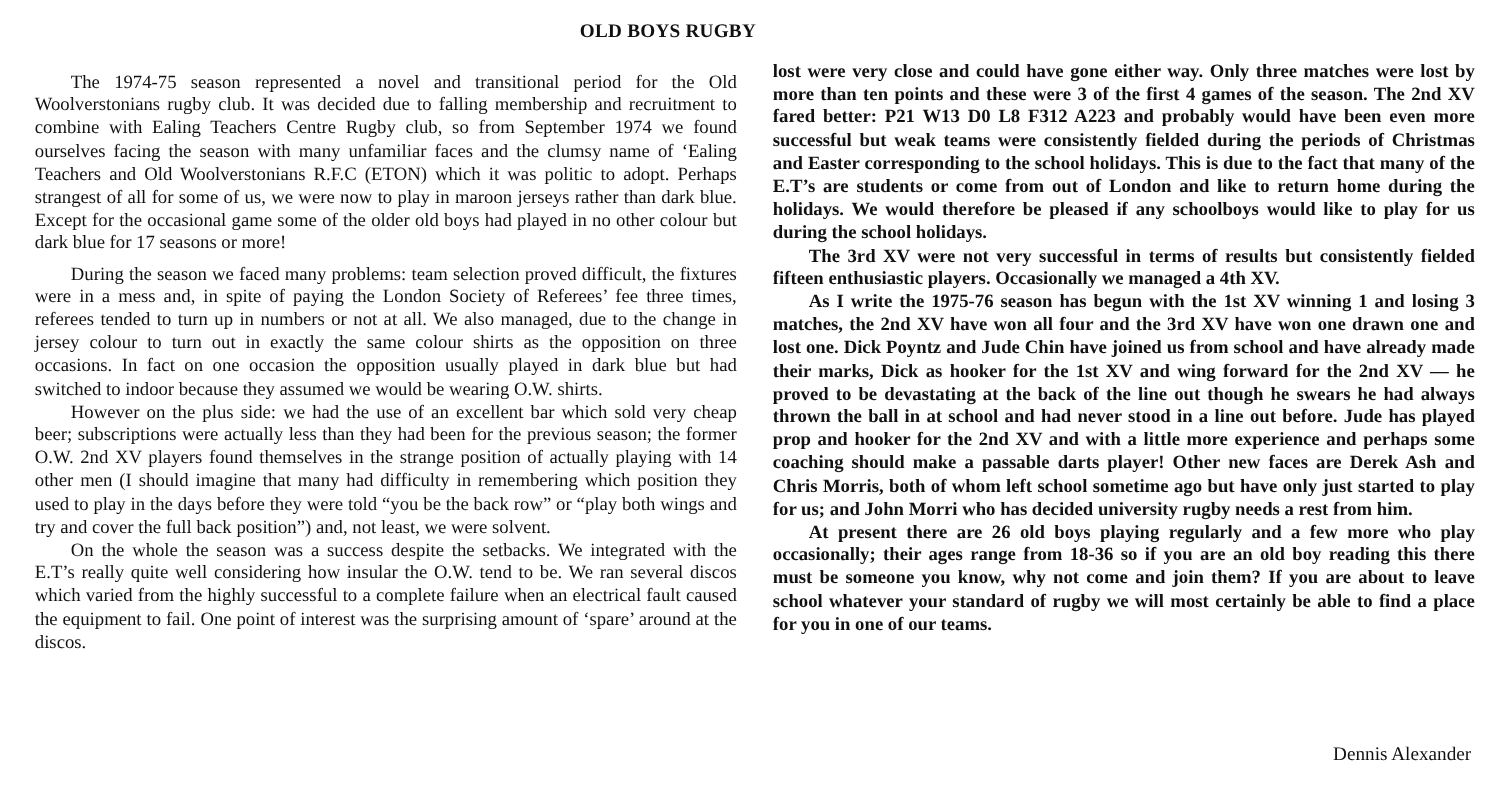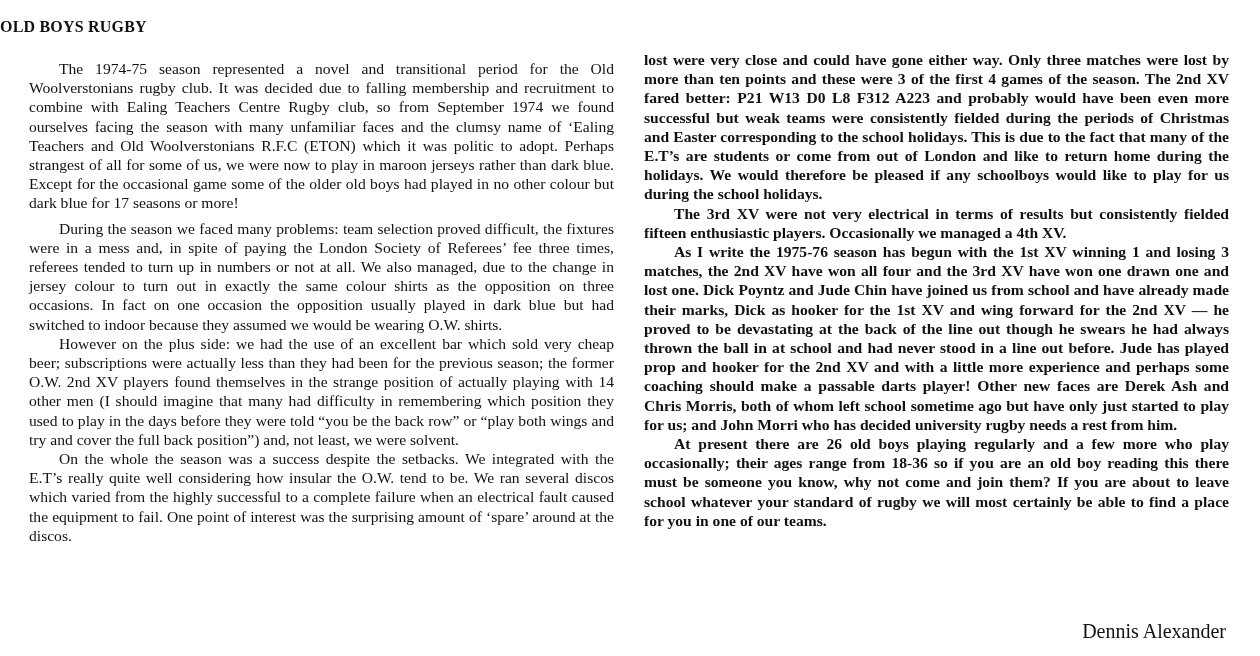--- a/index.html
+++ b/index.html
@@ -3,50 +3,50 @@
   <meta charset="utf-8">
   <style>
     html, body { margin: 0; padding: 0; background: #ffffff; }
     body {
       width: 1260px; height: 656px; overflow: hidden; position: relative;
       font-family: "Liberation Serif", "DejaVu Serif", serif;
       color: #111111;
     }
     .title {
       position: absolute; left: 0; top: 18px; width: 630px;
-      text-align: left; font-weight: bold; font-size: 16px;
+      text-align: right; font-weight: bold; font-size: 16px;
       letter-spacing: 0.2px;
     }
     .col {
       position: absolute; width: 585px; font-size: 15.6px; line-height: 19.2px;
       text-align: justify;
     }
     .col-left { left: 29px; top: 59px; }
     .col-right { left: 644px; top: 50px; font-weight: bold; }
     .col p { margin: 0; text-indent: 30px; }
     .col p.cont { text-indent: 0; }
     .col p.gap-after { margin-bottom: 6px; }
     .sig {
       position: absolute; right: 34px; top: 620px;
-      font-size: 20px;
+      font-size: 16px;
       margin-left: 40px;
     }
   </style>
 </head>
 <body>
 
 <div class="title">OLD BOYS RUGBY</div>
 
 <div class="col col-left">
   <p class="gap-after">The 1974-75 season represented a novel and transitional period for the Old Woolverstonians rugby club. It was decided due to falling membership and recruitment to combine with Ealing Teachers Centre Rugby club, so from September 1974 we found ourselves facing the season with many unfamiliar faces and the clumsy name of ‘Ealing Teachers and Old Woolverstonians R.F.C (ETON) which it was politic to adopt. Perhaps strangest of all for some of us, we were now to play in maroon jerseys rather than dark blue. Except for the occasional game some of the older old boys had played in no other colour but dark blue for 17 seasons or more!</p>
   <p>During the season we faced many problems: team selection proved difficult, the fixtures were in a mess and, in spite of paying the London Society of Referees’ fee three times, referees tended to turn up in numbers or not at all. We also managed, due to the change in jersey colour to turn out in exactly the same colour shirts as the opposition on three occasions. In fact on one occasion the opposition usually played in dark blue but had switched to indoor because they assumed we would be wearing O.W. shirts.</p>
   <p>However on the plus side: we had the use of an excellent bar which sold very cheap beer; subscriptions were actually less than they had been for the previous season; the former O.W. 2nd XV players found themselves in the strange position of actually playing with 14 other men (I should imagine that many had difficulty in remembering which position they used to play in the days before they were told “you be the back row” or “play both wings and try and cover the full back position”) and, not least, we were solvent.</p>
   <p>On the whole the season was a success despite the setbacks. We integrated with the E.T’s really quite well considering how insular the O.W. tend to be. We ran several discos which varied from the highly successful to a complete failure when an electrical fault caused the equipment to fail. One point of interest was the surprising amount of ‘spare’ around at the discos.</p>
 </div>
 
 <div class="col col-right">
   <p class="cont">lost were very close and could have gone either way. Only three matches were lost by more than ten points and these were 3 of the first 4 games of the season. The 2nd XV fared better: P21 W13 D0 L8 F312 A223 and probably would have been even more successful but weak teams were consistently fielded during the periods of Christmas and Easter corresponding to the school holidays. This is due to the fact that many of the E.T’s are students or come from out of London and like to return home during the holidays. We would therefore be pleased if any schoolboys would like to play for us during the school holidays.</p>
-  <p>The 3rd XV were not very electrical in terms of results but consistently fielded fifteen enthusiastic players. Occasionally we managed a 4th XV.</p>
+  <p>The 3rd XV were not very successful in terms of results but consistently fielded fifteen enthusiastic players. Occasionally we managed a 4th XV.</p>
   <p>As I write the 1975-76 season has begun with the 1st XV winning 1 and losing 3 matches, the 2nd XV have won all four and the 3rd XV have won one drawn one and lost one. Dick Poyntz and Jude Chin have joined us from school and have already made their marks, Dick as hooker for the 1st XV and wing forward for the 2nd XV — he proved to be devastating at the back of the line out though he swears he had always thrown the ball in at school and had never stood in a line out before. Jude has played prop and hooker for the 2nd XV and with a little more experience and perhaps some coaching should make a passable darts player! Other new faces are Derek Ash and Chris Morris, both of whom left school sometime ago but have only just started to play for us; and John Morri who has decided university rugby needs a rest from him.</p>
   <p>At present there are 26 old boys playing regularly and a few more who play occasionally; their ages range from 18-36 so if you are an old boy reading this there must be someone you know, why not come and join them? If you are about to leave school whatever your standard of rugby we will most certainly be able to find a place for you in one of our teams.</p>
 </div>
 
 <div class="sig">Dennis Alexander</div>
 
 </body></html>

